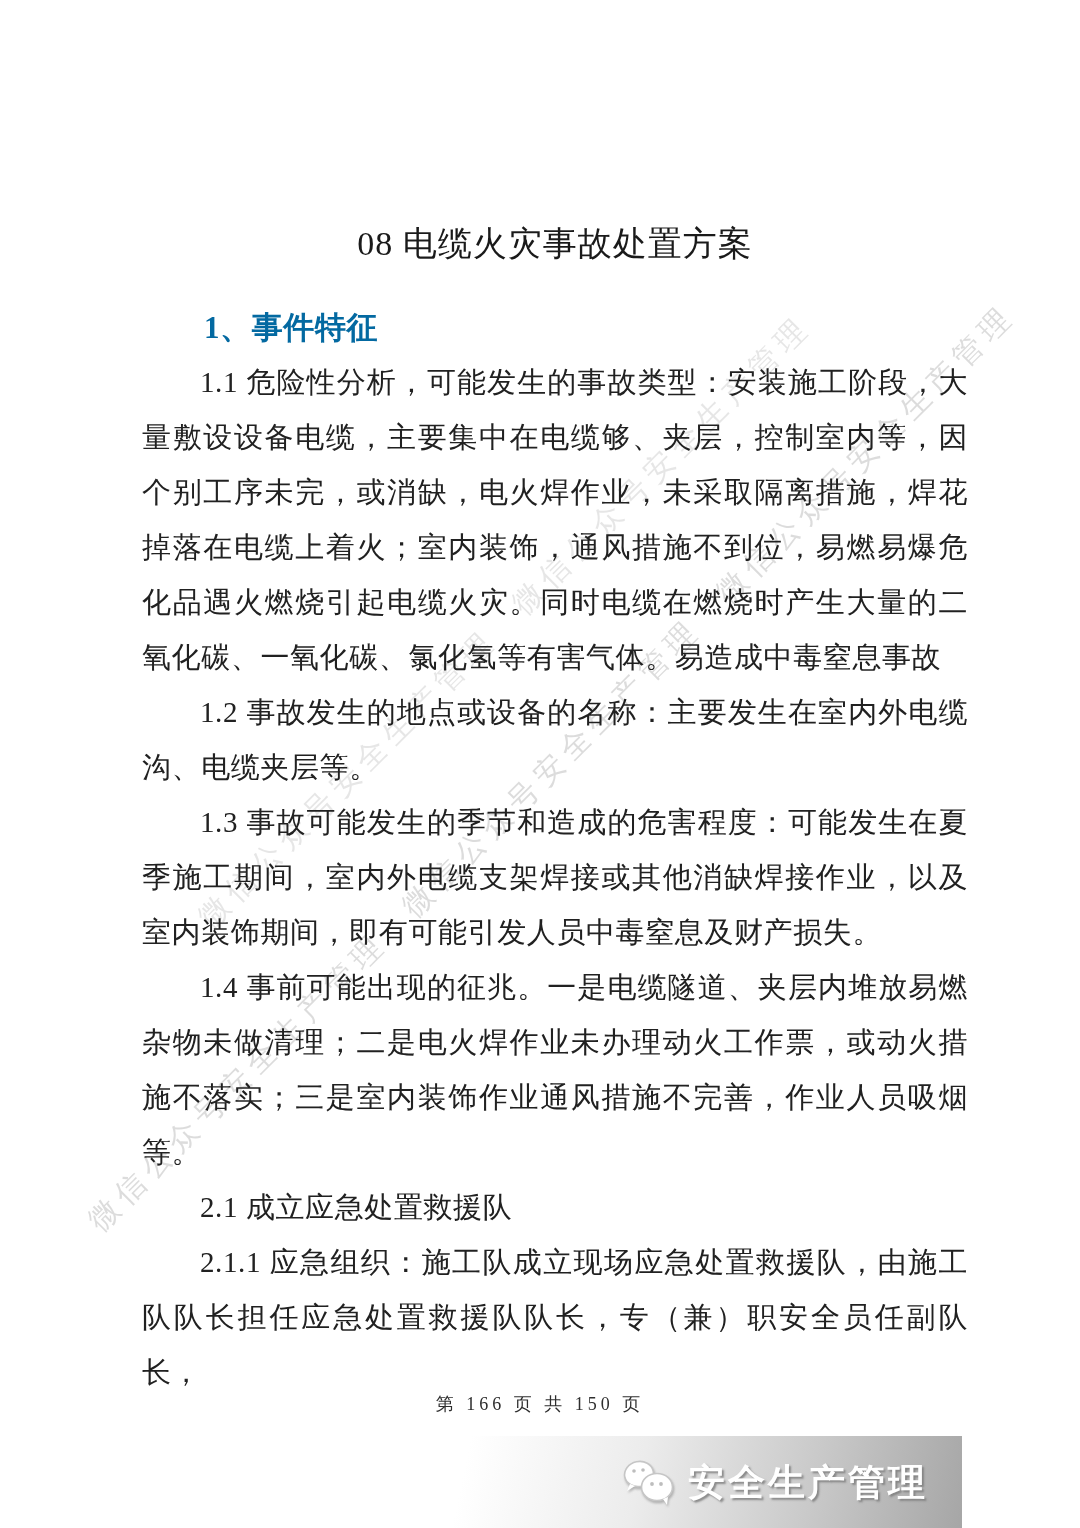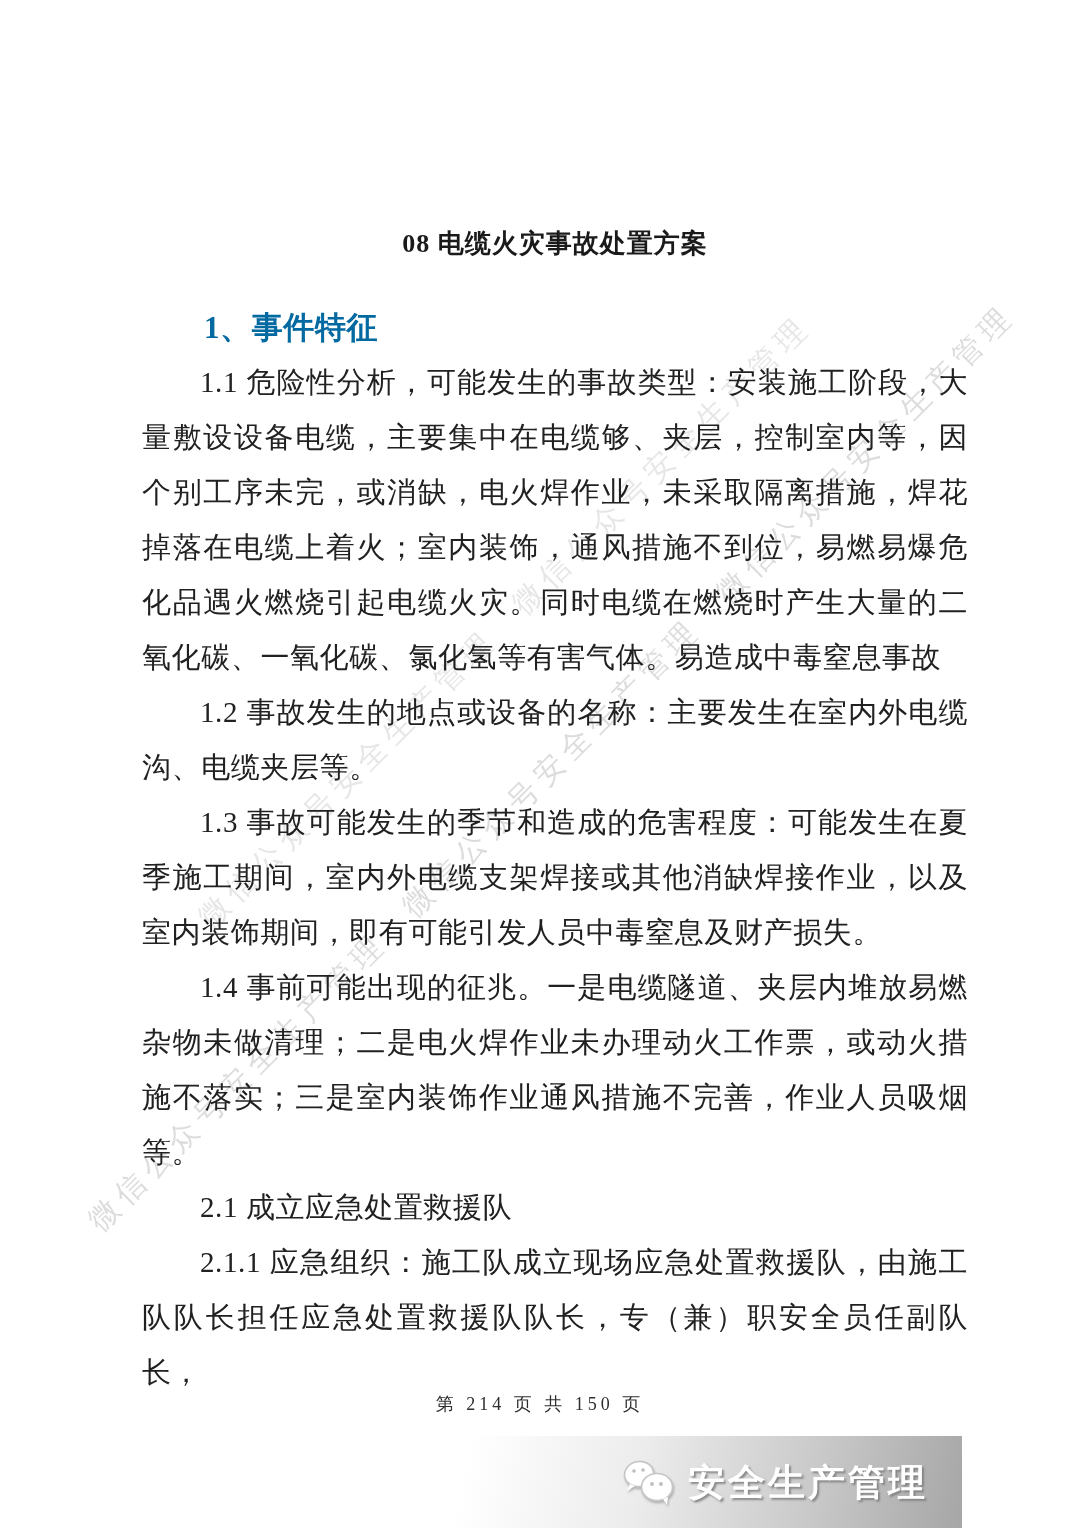--- a/index.html
+++ b/index.html
@@ -40,22 +40,22 @@
     color: #212121;
     font-size: 29px;
     letter-spacing: 0.6px;
     line-height: 55px;
     text-align: justify;
     z-index: 2;
   }
   .doc-title {
     margin: 0 0 34px 0;
     text-align: center;
-    font-size: 26px;
-    font-weight: bold;
+    font-size: 34px;
+    font-weight: normal;
     line-height: 44px;
     color: #1a1a1a;
     letter-spacing: 1px;
   }
   .heading {
     margin: 0;
     font-weight: bold;
     text-indent: 2em;
     font-size: 31px;
     color: #0369a1;
@@ -112,21 +112,21 @@
   <h1 class="doc-title">08  电缆火灾事故处置方案</h1>
   <h2 class="heading">1、事件特征</h2>
   <p class="paragraph">1.1 危险性分析，可能发生的事故类型：安装施工阶段，大量敷设设备电缆，主要集中在电缆够、夹层，控制室内等，因个别工序未完，或消缺，电火焊作业，未采取隔离措施，焊花掉落在电缆上着火；室内装饰，通风措施不到位，易燃易爆危化品遇火燃烧引起电缆火灾。同时电缆在燃烧时产生大量的二氧化碳、一氧化碳、氯化氢等有害气体。易造成中毒窒息事故</p>
   <p class="paragraph">1.2 事故发生的地点或设备的名称：主要发生在室内外电缆沟、电缆夹层等。</p>
   <p class="paragraph">1.3 事故可能发生的季节和造成的危害程度：可能发生在夏季施工期间，室内外电缆支架焊接或其他消缺焊接作业，以及室内装饰期间，即有可能引发人员中毒窒息及财产损失。</p>
   <p class="paragraph">1.4 事前可能出现的征兆。一是电缆隧道、夹层内堆放易燃杂物未做清理；二是电火焊作业未办理动火工作票，或动火措施不落实；三是室内装饰作业通风措施不完善，作业人员吸烟等。</p>
   <p class="paragraph">2.1 成立应急处置救援队</p>
   <p class="paragraph">2.1.1 应急组织：施工队成立现场应急处置救援队，由施工队队长担任应急处置救援队队长，专（兼）职安全员任副队长，</p>
 </div>
 
-<div class="page-footer">第 214 页 共 150 页</div>
+<div class="page-footer">第 166 页 共 150 页</div>
 
 <div class="brand-strip">
   <div class="brand">
     <svg class="wechat-icon" width="58" height="50" viewBox="0 0 58 50">
       <g fill="#ffffff" stroke="#c6c6c6" stroke-width="1.6">
         <ellipse cx="19" cy="16" rx="14.5" ry="12.5" transform="rotate(-12 19 16)"></ellipse>
         <path d="M10 26 L7 33 L15 28 Z" stroke="none"></path>
         <ellipse cx="37" cy="29" rx="15.5" ry="13.5"></ellipse>
         <path d="M43 41 L47 47 L48 39 Z" stroke="none"></path>
       </g>

